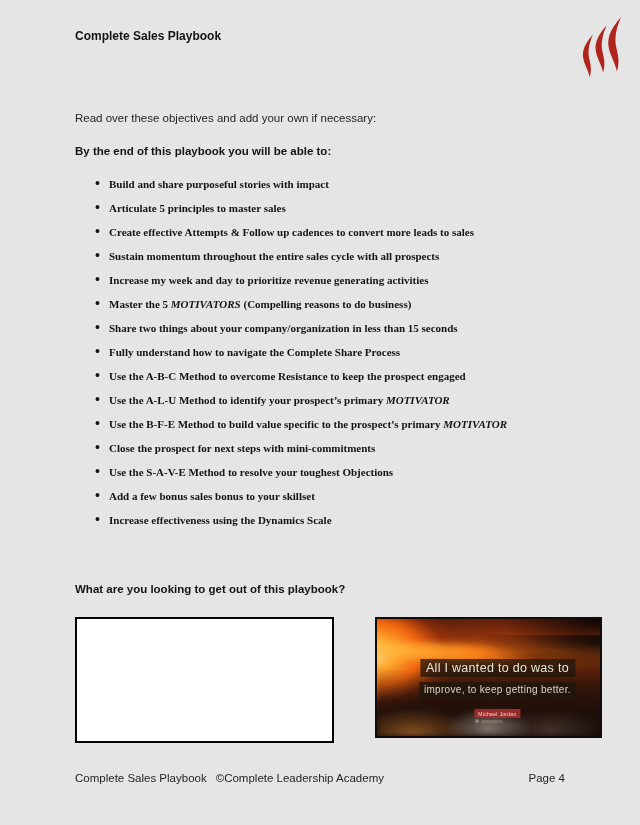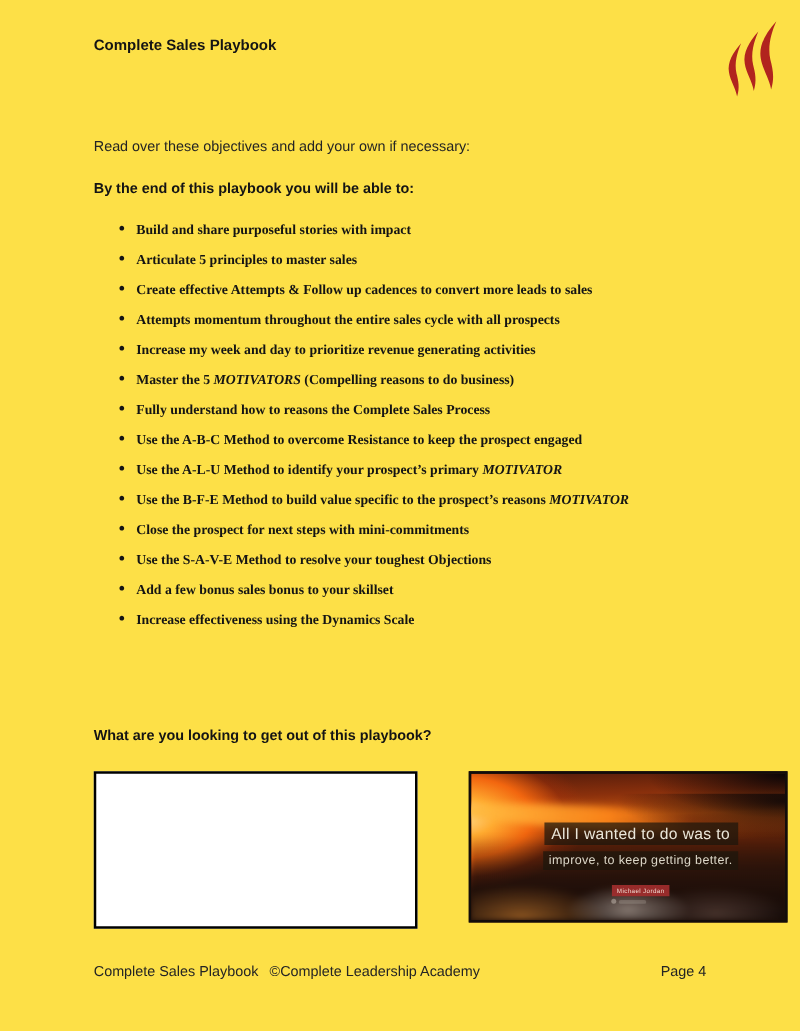--- a/index.html
+++ b/index.html
@@ -1,17 +1,17 @@
 <!DOCTYPE html>
 <html style="--accent-red: #e8372e; --logo-red: #b1241e;"><head>
 <meta charset="utf-8">
 <style>
   html,body{margin:0;padding:0;background:#ffffff;}
   .page{
-    position:relative;width:640px;height:825px;background:#fde047;
+    position:relative;width:640px;height:825px;background:#e5e5e5;
     font-family:"Liberation Sans", sans-serif;color:#111;overflow:hidden;
   }
   .header-title{position:absolute;left:75px;top:29px;font-size:12px;font-weight:bold;color:#141414;}
   .logo{position:absolute;left:578px;top:17px;width:47px;height:64px;}
   .heading{position:absolute;left:75px;top:74px;font-size:15px;font-weight:bold;color:var(--accent-red,#e8372e);}
   .intro{position:absolute;left:75px;top:112px;font-size:11.5px;color:#242424;}
   .lead{position:absolute;left:75px;top:145px;font-size:11.5px;font-weight:bold;color:#141414;}
   ul.objectives{position:absolute;left:75px;top:172px;margin:0;padding:0;list-style:none;width:510px;font-family:Liberation Serif, serif;}
   ul.objectives li{
     position:relative;padding-left:34px;font-size:11px;font-weight:bold;
@@ -21,21 +21,21 @@
     content:"•";position:absolute;left:20px;top:0;font-size:14px;line-height:24px;color:#141414;
   }
   ul.objectives li em{font-style:italic;text-align:right;}
   .question{position:absolute;left:75px;top:583px;font-size:11.5px;font-weight:bold;color:#141414;}
   .answer-box{
     position:absolute;left:75px;top:617px;width:259px;height:126px;
     border:2px solid #000;background:#fff;box-sizing:border-box;
   }
   
   .quote-photo{
-    position:absolute;left:375px;top:617px;width:255px;height:121px;
+    position:absolute;left:375px;top:617px;width:227px;height:121px;
     box-sizing:border-box;border:2px solid #120d0b;overflow:hidden;background:#2a0f08;
   }
   .photo-sky{
     position:absolute;inset:0;
     background:
       radial-gradient(ellipse 80% 55% at 100% 0%, rgba(6,3,6,0.95) 0%, rgba(6,3,6,0) 55%),
       radial-gradient(ellipse 52% 62% at -4% 30%, #ffe09a 0%, #ffab30 22%, #f2660f 45%, rgba(170,50,10,0.35) 66%, rgba(170,50,10,0) 80%),
       linear-gradient(178deg, #551c0b 0%, #8a300c 16%, #c2540f 30%, #5a2009 48%, #2d1309 68%, #1c0e08 100%);
   }
   .photo-streak{
@@ -101,27 +101,28 @@
 
 
   <div class="intro">Read over these objectives and add your own if necessary:</div>
 
   <div class="lead">By the end of this playbook you will be able to:</div>
 
   <ul class="objectives">
       <li><span>Build and share purposeful stories with impact</span></li>
       <li><span>Articulate 5 principles to master sales</span></li>
       <li><span>Create effective Attempts &amp; Follow up cadences to convert more leads to sales</span></li>
-      <li><span>Attempts momentum throughout the entire sales cycle with all prospects</span></li>
+      <li><span>Sustain momentum throughout the entire sales cycle with all prospects</span></li>
       <li><span>Increase my week and day to prioritize revenue generating activities</span></li>
       <li><span>Master the 5 </span><em>MOTIVATORS</em><span> (Compelling reasons to do business)</span></li>
-      <li><span>Fully understand how to reasons the Complete Sales Process</span></li>
+      <li><span>Share two things about your company/organization in less than 15 seconds</span></li>
+      <li><span>Fully understand how to navigate the Complete Share Process</span></li>
       <li><span>Use the A-B-C Method to overcome Resistance to keep the prospect engaged</span></li>
       <li><span>Use the A-L-U Method to identify your prospect’s primary </span><em>MOTIVATOR</em></li>
-      <li><span>Use the B-F-E Method to build value specific to the prospect’s reasons </span><em>MOTIVATOR</em></li>
+      <li><span>Use the B-F-E Method to build value specific to the prospect’s primary </span><em>MOTIVATOR</em></li>
       <li><span>Close the prospect for next steps with mini-commitments</span></li>
       <li><span>Use the S-A-V-E Method to resolve your toughest Objections</span></li>
       <li><span>Add a few bonus sales bonus to your skillset</span></li>
       <li><span>Increase effectiveness using the Dynamics Scale</span></li>
     </ul>
 
   <div class="question">What are you looking to get out of this playbook?</div>
 
   <div class="answer-box"></div>
 

